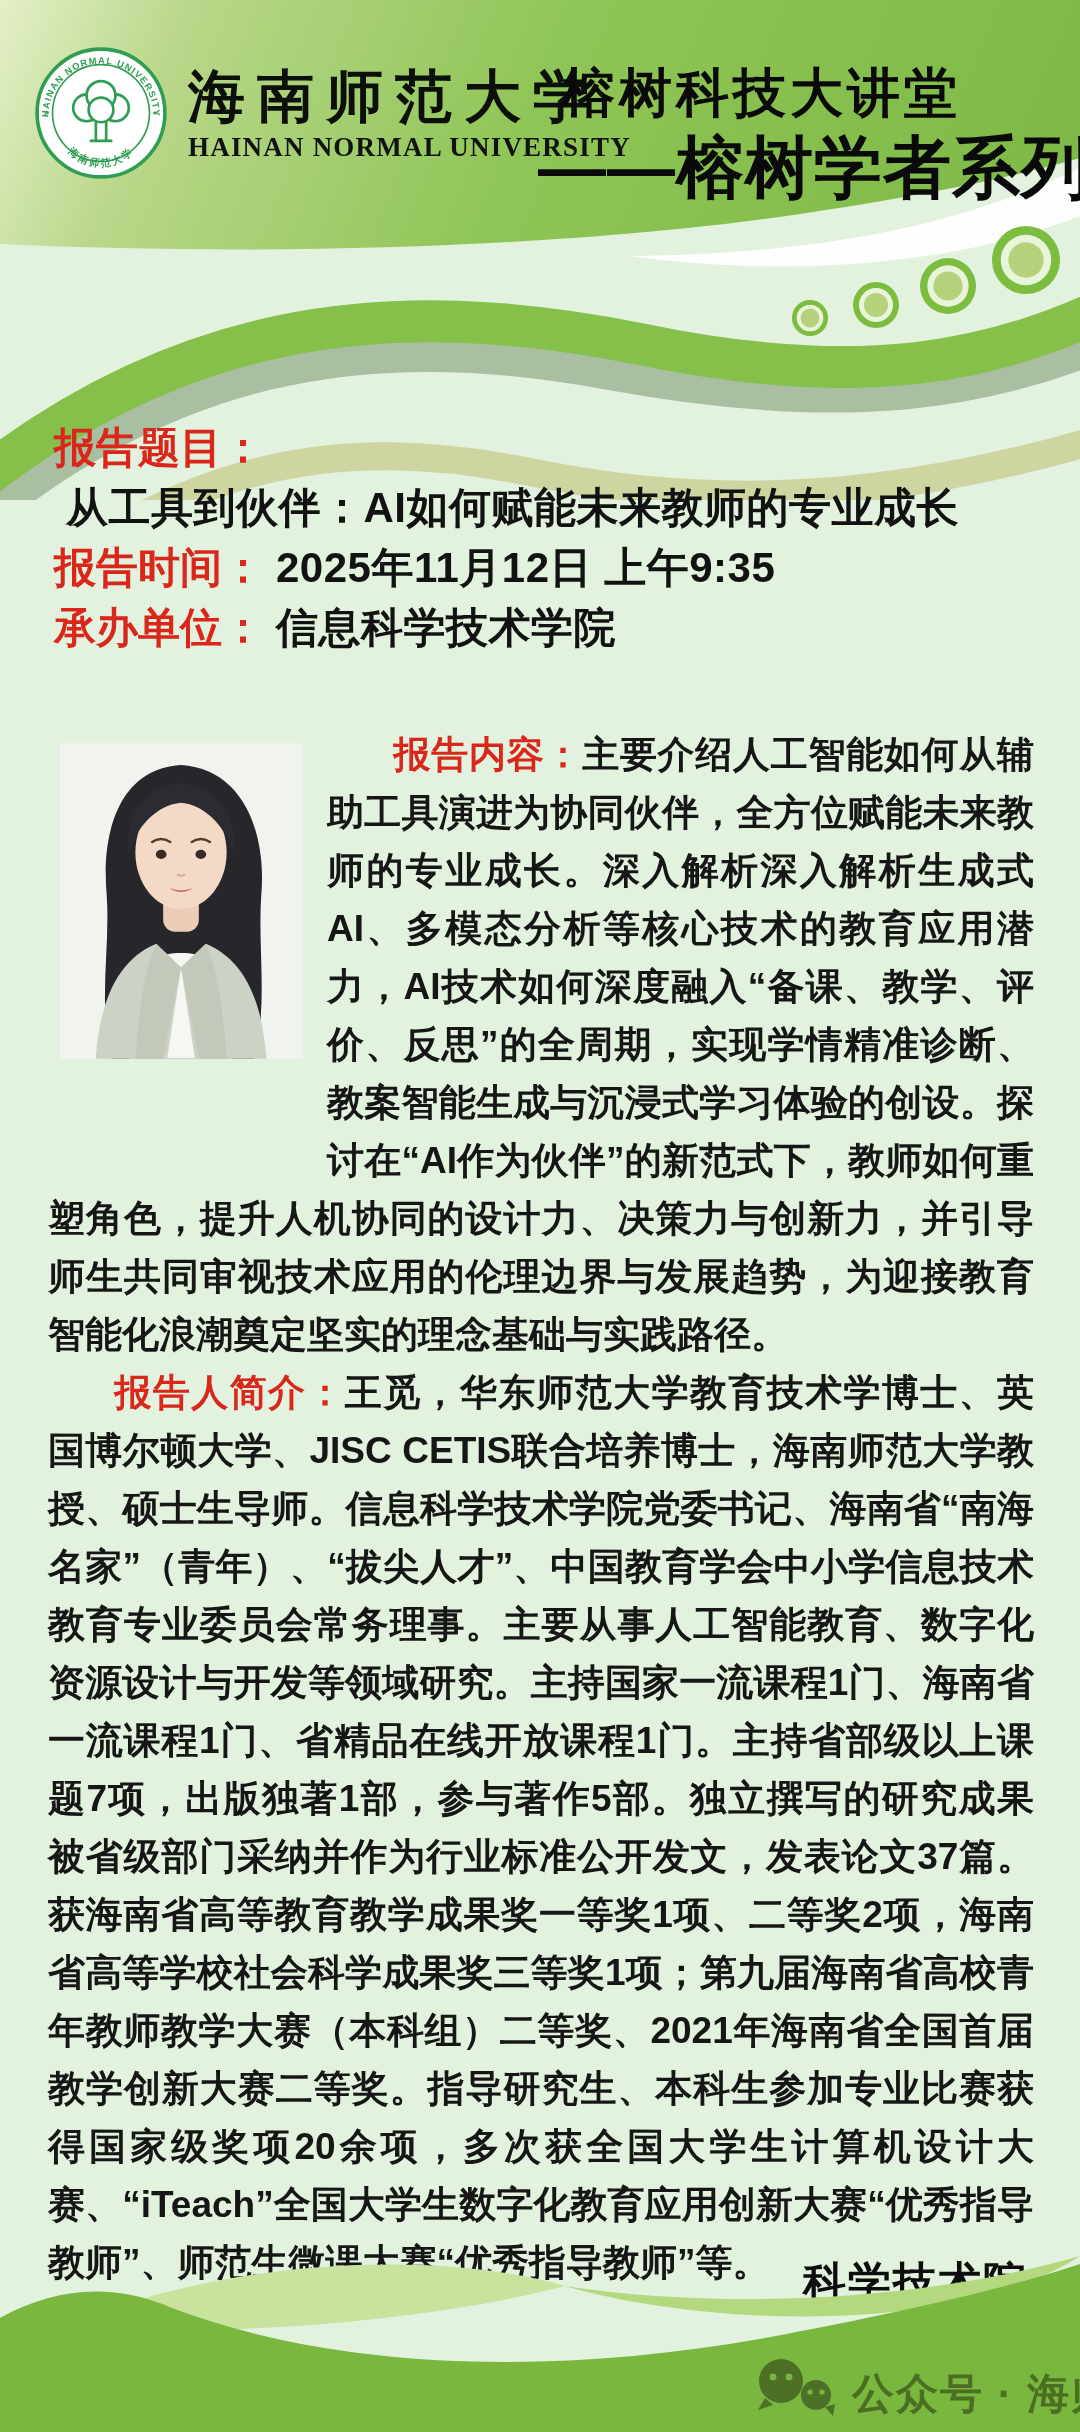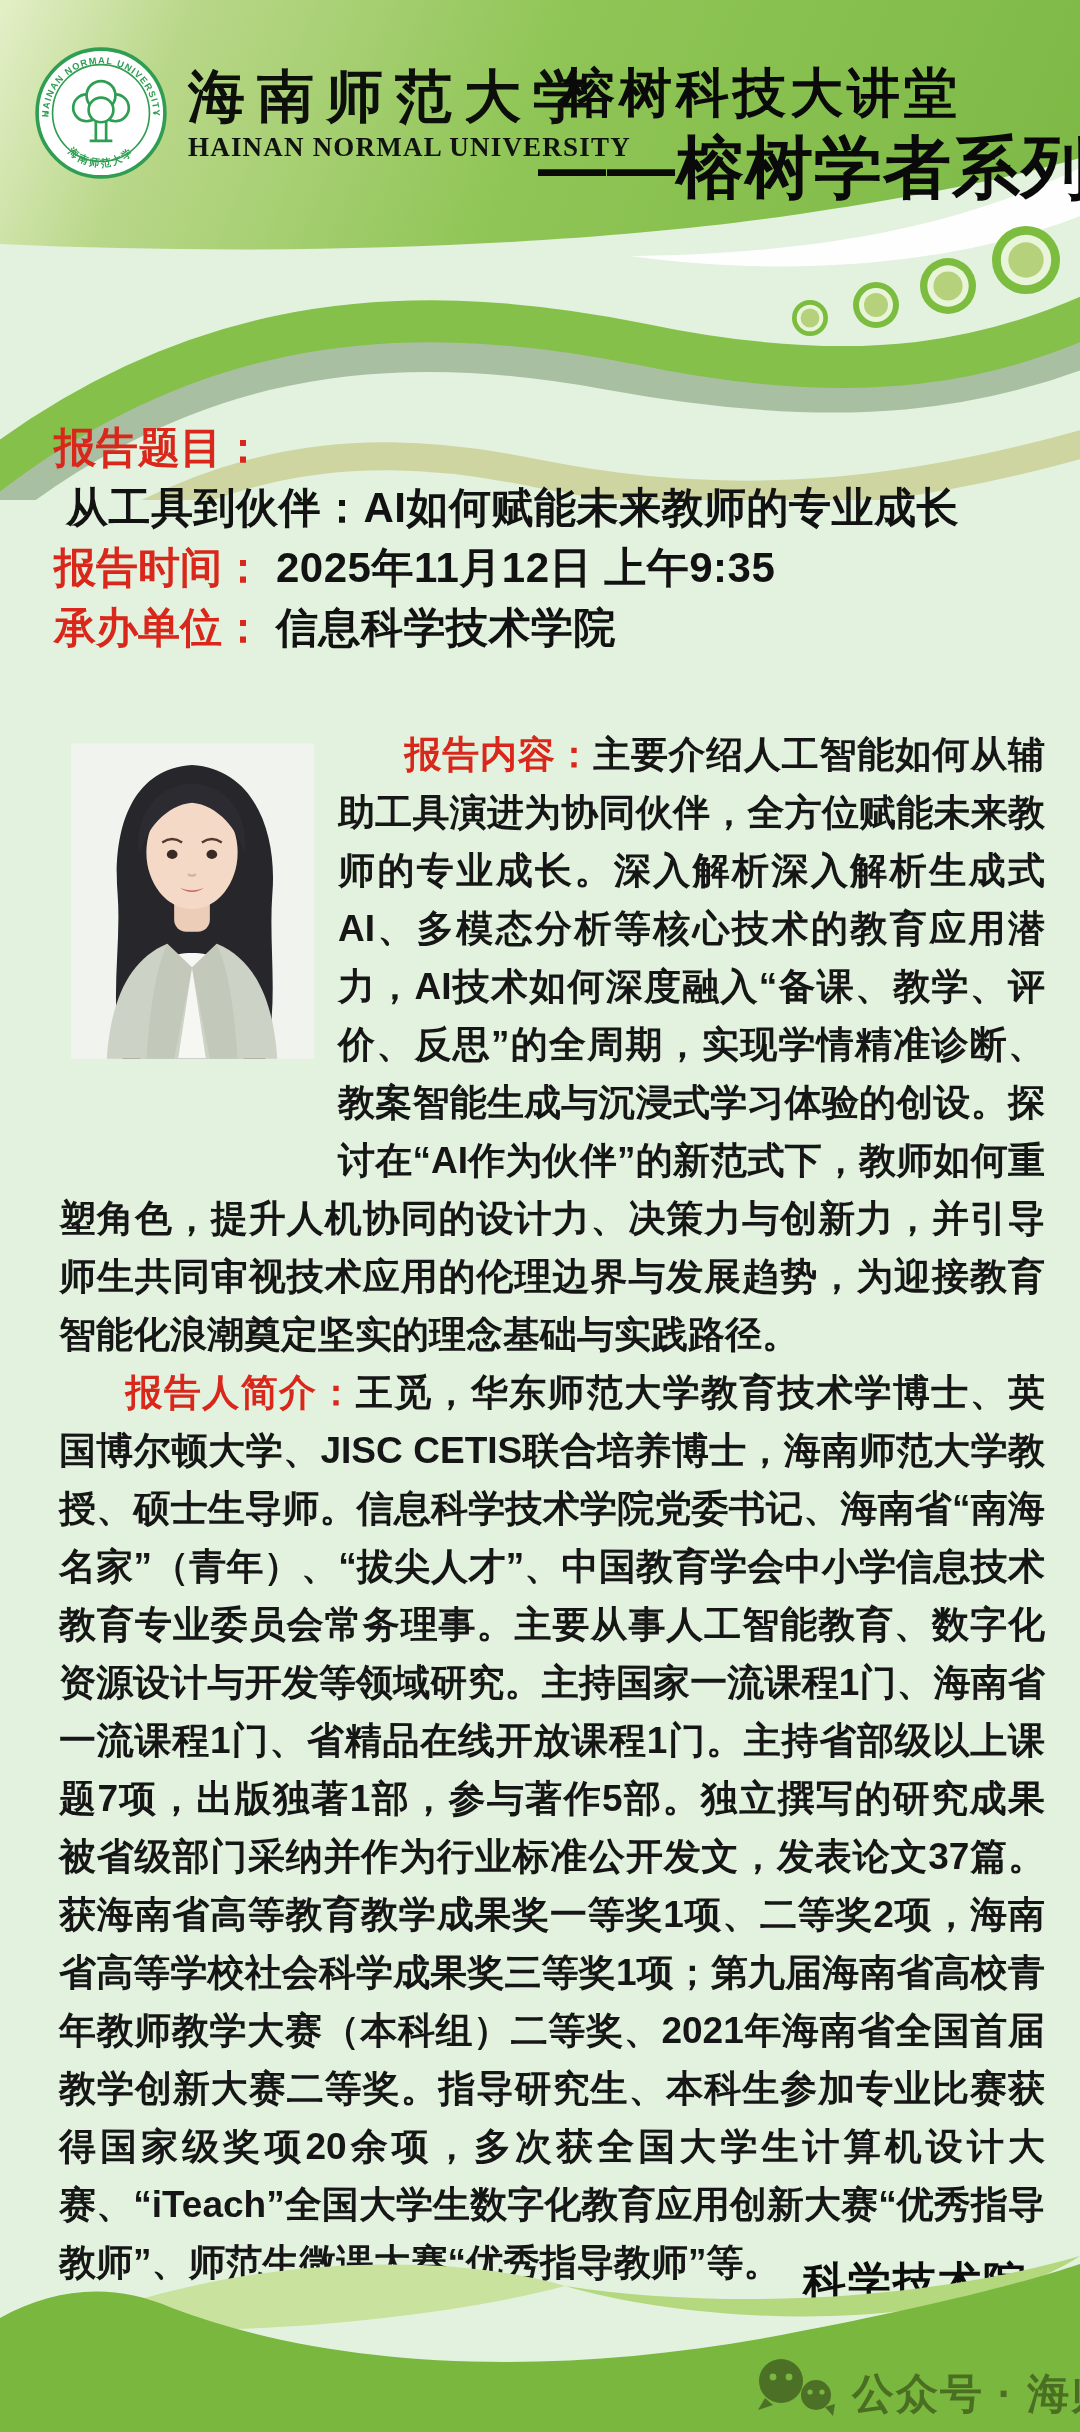--- a/index.html
+++ b/index.html
@@ -38,21 +38,21 @@
     color:#0a0a0a;font-weight:900;
   }
   .series .l1{font-size:53px;letter-spacing:4px;line-height:74px;padding-left:24px;white-space:nowrap;}
   .series .l2{font-size:68px;letter-spacing:1px;line-height:74px;white-space:nowrap;}
   
   .info{position:absolute;top:418px;left:54px;right:30px;}
   .irow{font-size:42px;line-height:60px;font-weight:800;white-space:nowrap;}
   .ilabel{color:#d9271b;white-space:pre-wrap;}
   .ival{color:#121212;margin-left:12px;letter-spacing:0.5px;}
   
-  .content{position:absolute;top:726px;left:59px;width:986px;}
+  .content{position:absolute;top:726px;left:48px;width:986px;}
   .para{
     font-size:37px;line-height:58px;font-weight:700;color:#161616;
     text-align:justify;text-indent:1.8em;margin:0;
   }
   .plabel{color:#d9271b;font-weight:800;}
   .photo-wrap{float:left;width:243px;height:318px;margin:16px 24px 74px 12px;}
   .photo-wrap svg{display:block;width:100%;height:100%;}
   
   .signature{
     position:absolute;top:2254px;right:52px;

